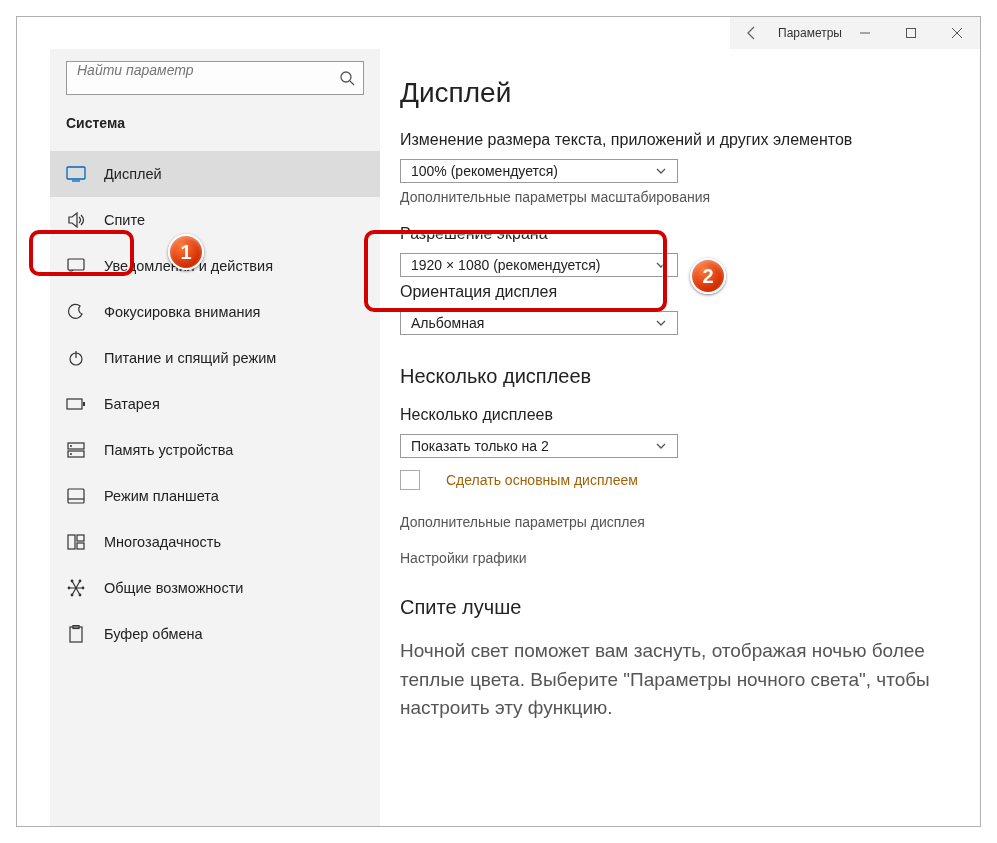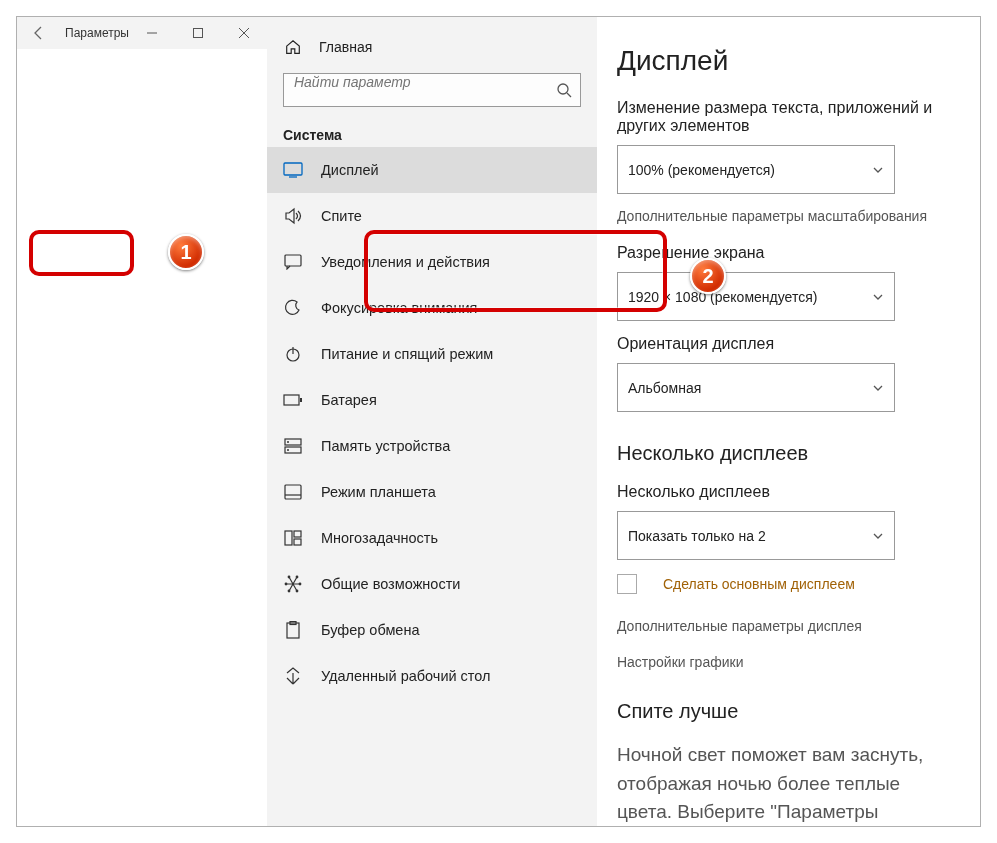--- a/index.html
+++ b/index.html
@@ -12,20 +12,22 @@
   height: 843px;
   overflow: hidden;
   position: relative;
 }
 .window {
   position: absolute;
   left: 16px; top: 16px; right: 16px; bottom: 16px;
   border: 1px solid #b0b0b0;
   background: #fff;
   display: flex;
+  flex-direction: column;
+  align-items: flex-end;
 }
 .titlebar {
   height: 32px;
   display: flex;
   align-items: center;
   background: #f3f3f3;
 }
 .back-btn {
   width: 44px;
   height: 32px;
@@ -73,45 +75,45 @@
 }
 .search-box input {
   border: none; outline: none; background: transparent;
   width: 100%; font-size: 14px; font-style: italic; color: #777;
 }
 .search-icon {
   position: absolute; right: 8px; top: 50%; transform: translateY(-50%);
   color: #555;
 }
 .section-label {
-  padding: 8px 16px 4px;
+  padding: 8px 16px 20px;
   font-weight: 600;
   font-size: 14px;
 }
 .nav-item {
   display: flex; align-items: center;
   height: 46px;
   padding: 0 16px;
   gap: 18px;
   font-size: 14.5px;
   cursor: default;
 }
 .nav-item .icon { width: 20px; height: 20px; display:flex; align-items:center; justify-content:center; color:#333; }
 .nav-item.active { background: #dcdcdc; }
 .nav-item.active .icon { color: #0067c0; }
 h1.page-title { font-size: 28px; font-weight: 400; margin-bottom: 22px; }
 h2.section-title { font-size: 20px; font-weight: 400; margin: 30px 0 18px; }
 .field-label { font-size: 16px; color: #222; margin-bottom: 10px; }
 .combo {
-  width: 278px; height: 49px;
+  width: 278px; height: 24px;
   border: 1px solid #999;
   display: flex; align-items: center;
   padding: 0 10px;
   position: relative;
-  margin-bottom: 14px;
+  margin-bottom: 6px;
   background: #fff;
 }
 .combo .chev { position: absolute; right: 10px; color: #555; }
 .link-text { font-size: 14px; color: #555; margin-bottom: 20px; }
 .check-row {
   display: flex; align-items: center; gap: 26px;
   color: #a16207; margin: 12px 0 24px;
 }
 .check-box { width: 20px; height: 20px; border: 1px solid #aaa; }
 .para { font-size: 19px; color: #555; line-height: 1.5; max-width: 540px; }
@@ -161,28 +163,20 @@
       <div class="win-btn">
         <svg width="10" height="10" viewBox="0 0 10 10">
             <path d="M0 0 L10 10 M10 0 L0 10" stroke="currentColor" stroke-width="1"></path>
           </svg>
       </div>
     </div>
   </div>
 
   <div class="body-area">
     <div class="sidebar">
-      <div class="home-row">
-        <span class="icon">
-          <svg width="18" height="18" viewBox="0 0 20 20">
-              <path d="M3 9 L10 3 L17 9 V17 H12 V12 H8 V17 H3 Z" fill="none" stroke="currentColor" stroke-width="1.3"></path>
-            </svg>
-        </span>
-        <span>Главная</span>
-      </div>
 
       <div class="search-wrap">
         <div class="search-box">
           <input type="text" placeholder="Найти параметр" style="">
           <span class="search-icon">
             <svg width="16" height="16" viewBox="0 0 16 16">
                 <circle cx="7" cy="7" r="5" fill="none" stroke="currentColor" stroke-width="1.3"></circle>
                 <path d="M11 11 L15 15" stroke="currentColor" stroke-width="1.3"></path>
               </svg>
           </span>
@@ -290,29 +284,20 @@
       </div>
       <div class="nav-item">
         <span class="icon">
           <svg width="16" height="18" viewBox="0 0 16 18">
               <rect x="2" y="2" width="12" height="15" fill="none" stroke="currentColor" stroke-width="1.2"></rect>
               <rect x="5" y="0.5" width="6" height="3" fill="none" stroke="currentColor" stroke-width="1.2"></rect>
             </svg>
         </span>
         <span>Буфер обмена</span>
       </div>
-      <div class="nav-item">
-        <span class="icon">
-          <svg width="18" height="18" viewBox="0 0 18 18">
-              <path d="M9 17 L3 11 M9 17 L15 11 M9 17 V6" stroke="currentColor" stroke-width="1.2" fill="none"></path>
-              <path d="M3 6 L9 1 L15 6" stroke="currentColor" stroke-width="1.2" fill="none"></path>
-            </svg>
-        </span>
-        <span>Удаленный рабочий стол</span>
-      </div>
     </div>
 
     <div class="content">
       <h1 class="page-title">Дисплей</h1>
 
       <div class="field-label">Изменение размера текста, приложений и других элементов</div>
       <div class="combo">
         <span>100% (рекомендуется)</span>
         <span class="chev">
           <svg width="12" height="12" viewBox="0 0 12 12">

